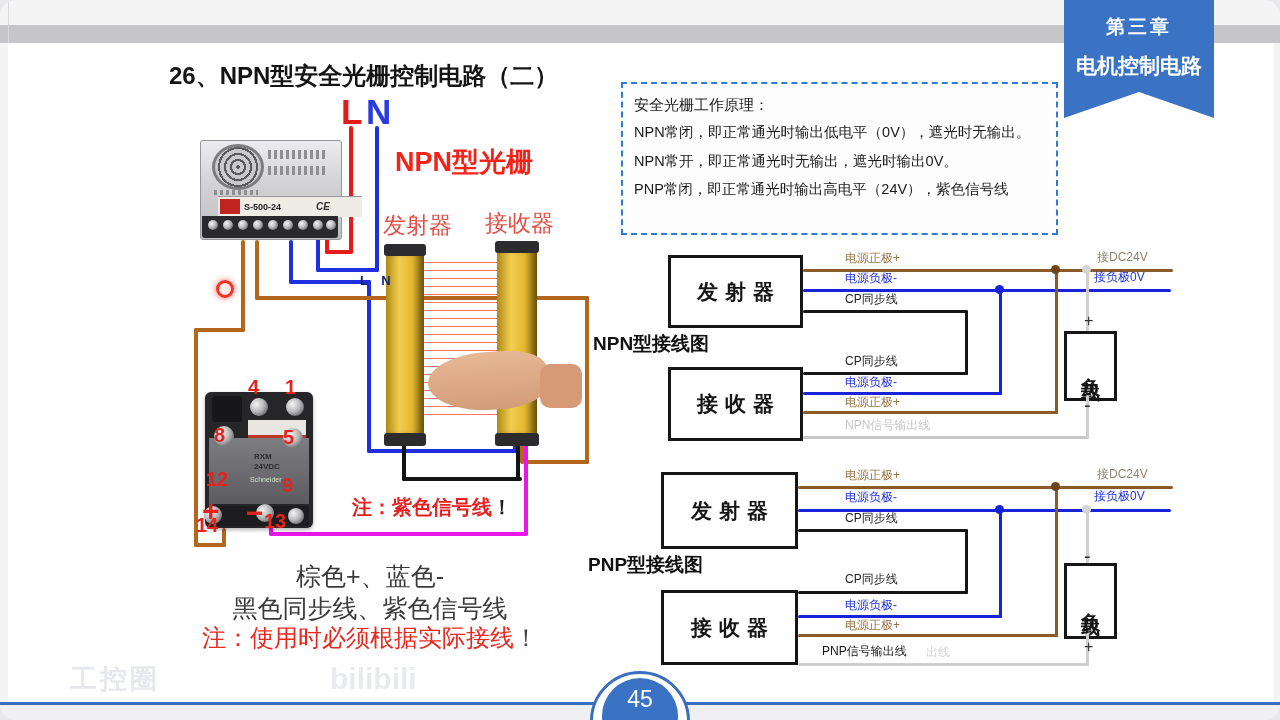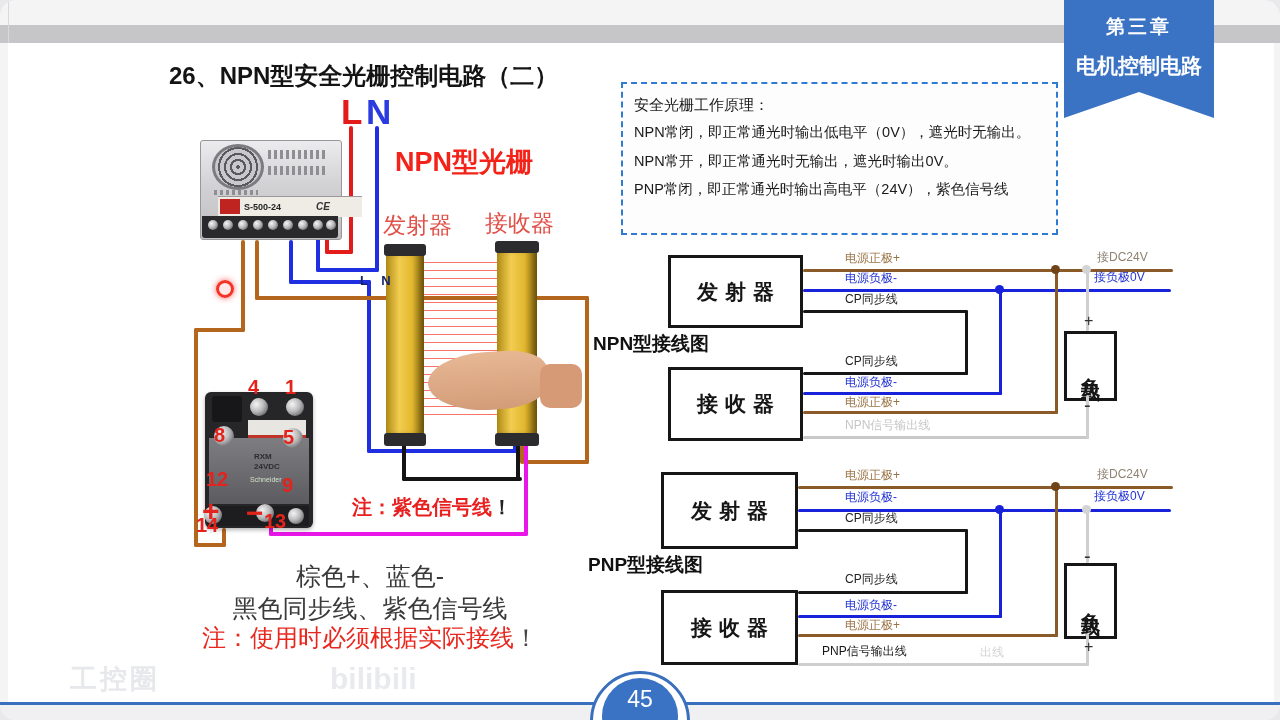--- a/index.html
+++ b/index.html
@@ -225,21 +225,21 @@
   <div class="dot" style="left:1051px;top:482px;background:#6e4318;"></div>
   <div class="dot" style="left:1082px;top:505px;background:#d4d4d4;"></div>
 
   <div class="t wl" style="left:845px;top:469px;color:#9b7446;">电源正极+</div>
   <div class="t wl" style="left:845px;top:491px;color:#2233d4;">电源负极-</div>
   <div class="t wl" style="left:845px;top:512px;color:#222;">CP同步线</div>
   <div class="t wl" style="left:845px;top:573px;color:#222;">CP同步线</div>
   <div class="t wl" style="left:845px;top:599px;color:#2233d4;">电源负极-</div>
   <div class="t wl" style="left:845px;top:619px;color:#9b7446;">电源正极+</div>
   <div class="t wl" style="left:822px;top:645px;color:#161616;">PNP信号输出线</div>
-  <div class="t wl" style="left:980px;top:646px;color:#d2d2d2;">出线</div>
+  <div class="t wl" style="left:926px;top:646px;color:#d2d2d2;">出线</div>
   <div class="t wl" style="left:1097px;top:468px;color:#8f8272;">接DC24V</div>
   <div class="t wl" style="left:1094px;top:490px;color:#2233d4;">接负极0V</div>
   <div class="t" style="left:1084px;top:545px;font-size:20px;color:#333;">-</div>
   <div class="t" style="left:1084px;top:638px;font-size:16px;color:#333;">+</div>
 
   <div class="t" style="left:70px;top:664px;font-size:27px;font-weight:bold;color:rgba(214,216,222,0.6);letter-spacing:3px;">工控圈</div>
   <div class="t" style="left:330px;top:662px;font-size:30px;font-weight:bold;color:rgba(214,216,222,0.55);">bilibili</div>
   <div class="abs" style="left:0;top:703px;width:1280px;height:17px;background:#f0f0f2;"></div>
   <div class="abs" style="left:0;top:702px;width:1280px;height:3px;background:#3a6fc0;"></div>
   <div class="ring"></div>

